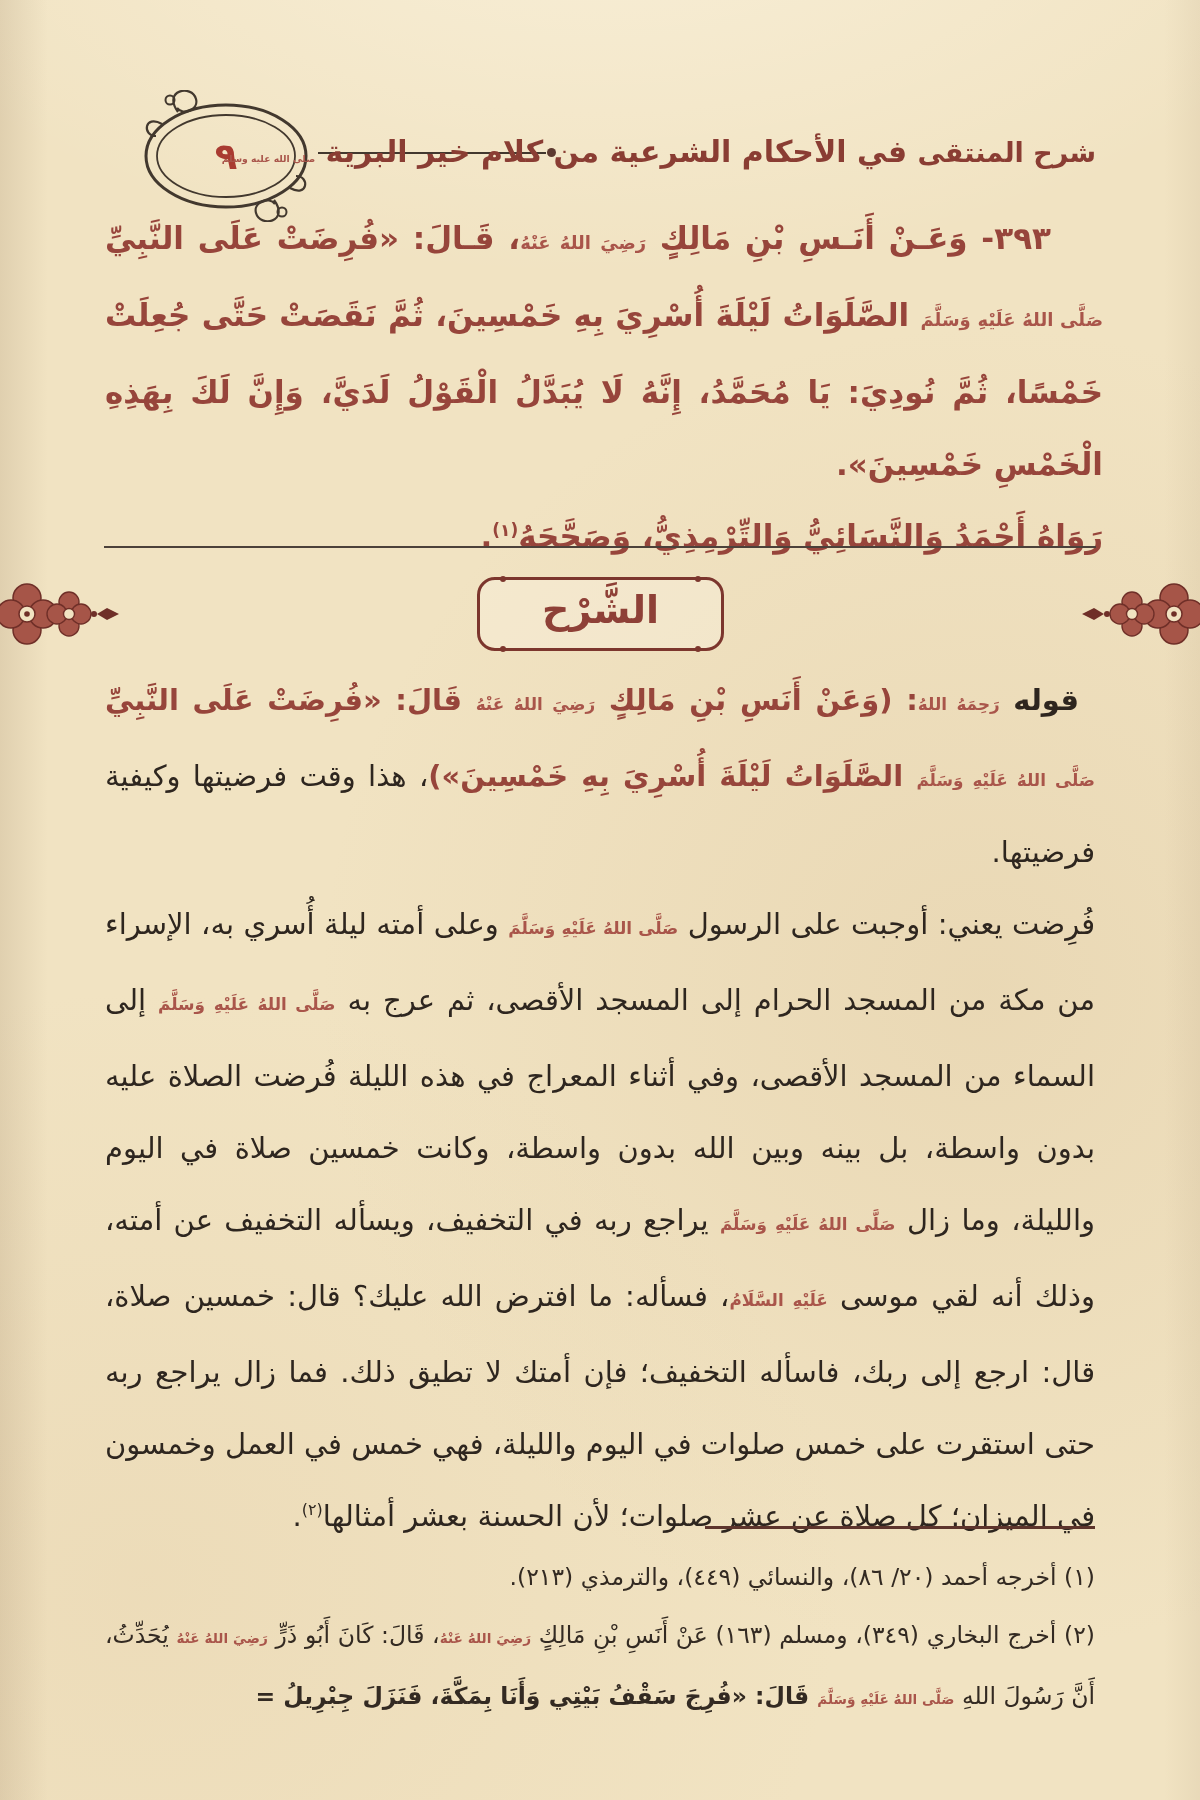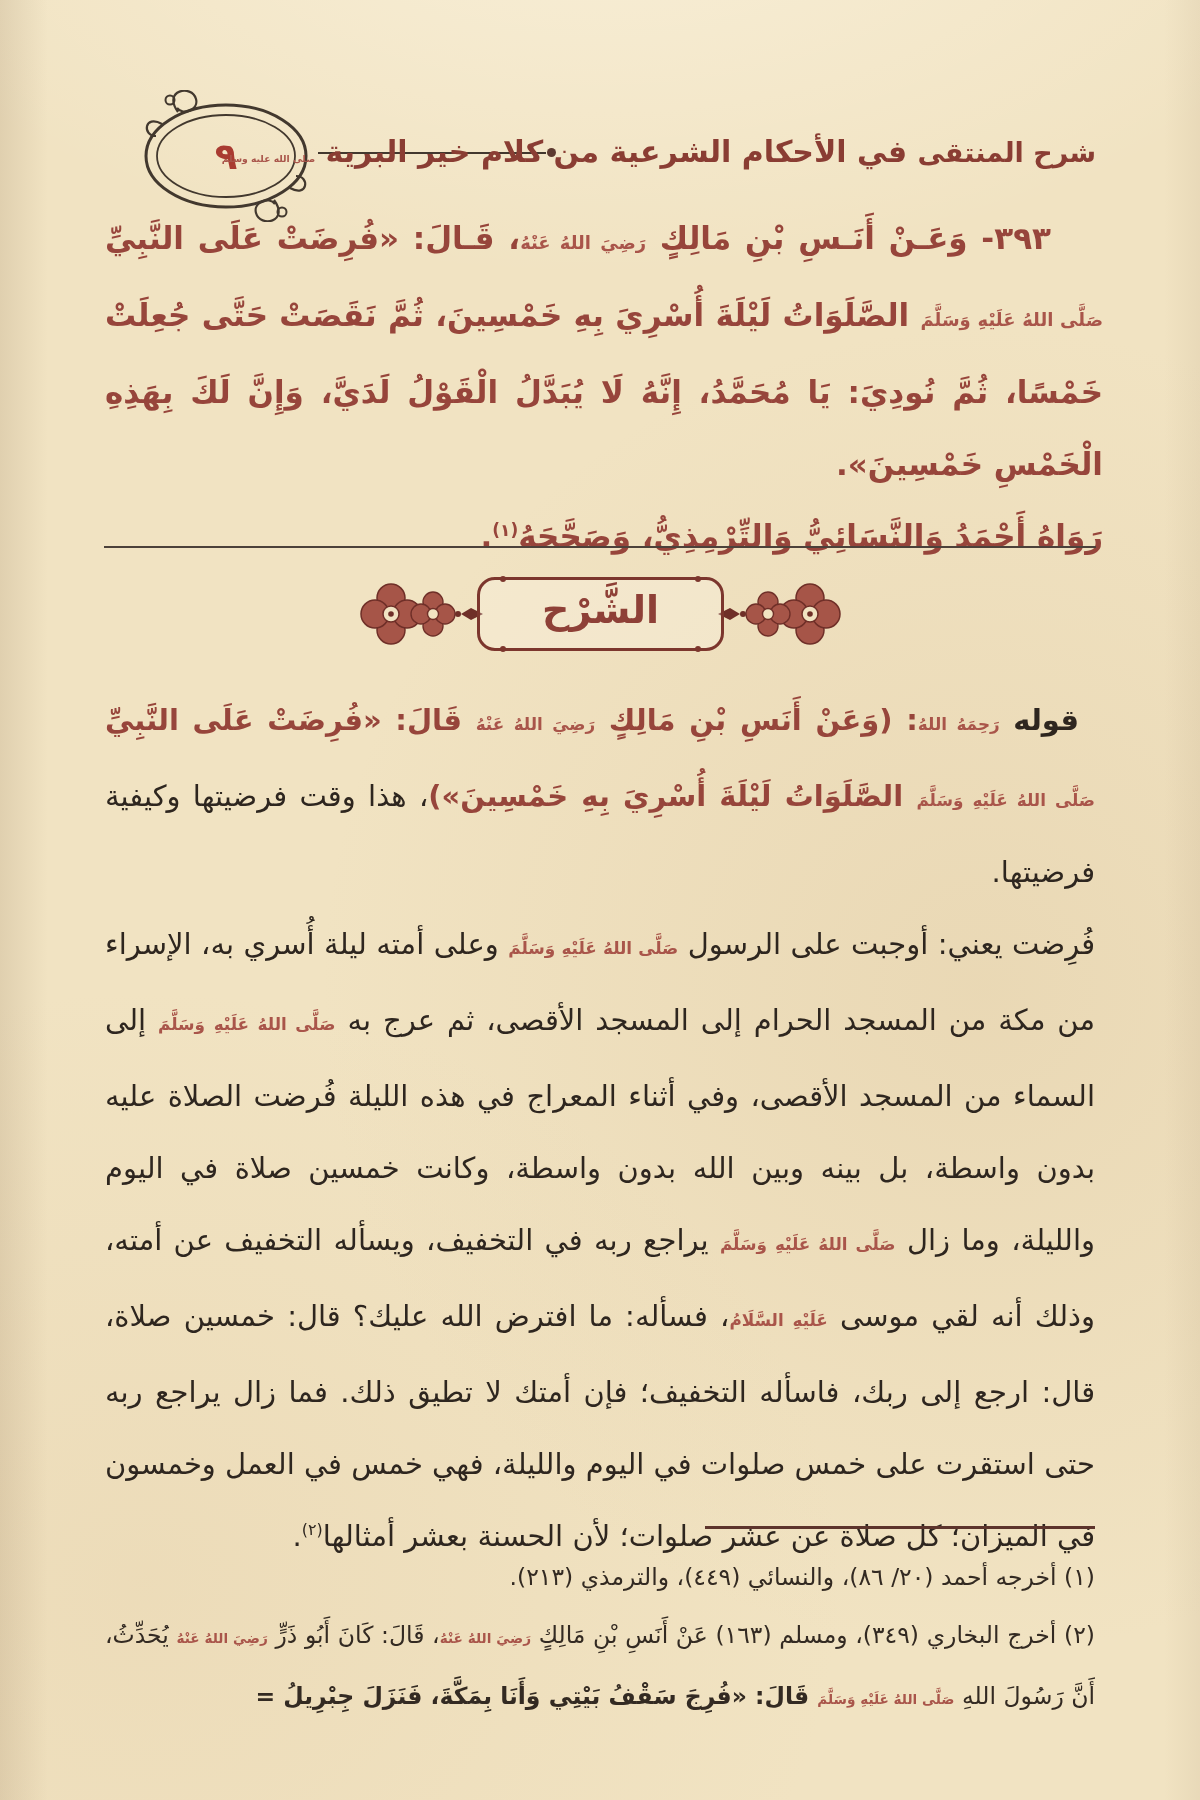--- a/index.html
+++ b/index.html
@@ -69,41 +69,41 @@
 
   
   .divider{
     position:absolute;top:546px;right:104px;left:104px;
     border-top:2px solid var(--divider);
   }
 
   
   .sharh-row{
     position:absolute;top:560px;left:1px;right:0;height:108px;
-    display:flex;align-items:center;justify-content:center;
+    display:flex;align-items:center;justify-content:space-between;
   }
   .orn{width:128px;height:84px;flex:0 0 auto;margin:0 -8px;}
   .orn-left{transform:scaleX(-1);}
   .sharh-box{
     position:relative;
     border:3px solid var(--border);
     border-radius:18px;
     padding:8px 62px 16px;
     font-size:38px;font-weight:700;color:#8e4037;
     background:rgba(255,252,242,.25);
     z-index:2;
   }
   .sharh-box i{position:absolute;width:6px;height:6px;border-radius:50%;background:var(--border);}
   .sharh-box .c1{top:-4px;right:20px;}
   .sharh-box .c2{top:-4px;left:20px;}
   .sharh-box .c3{bottom:-4px;right:20px;}
   .sharh-box .c4{bottom:-4px;left:20px;}
 
   
-  .commentary{position:absolute;top:684px;right:105px;left:105px;}
+  .commentary{position:absolute;top:664px;right:105px;left:105px;}
   .commentary p{
     font-size:29px;color:var(--ink);
     line-height:72px;text-align:justify;text-align-last:right;
   }
   .commentary p.p1{text-indent:16px;}
 
   
   .fn-sep{
     position:absolute;top:1526px;right:105px;width:390px;
     border-top:3px solid #5d342c;

